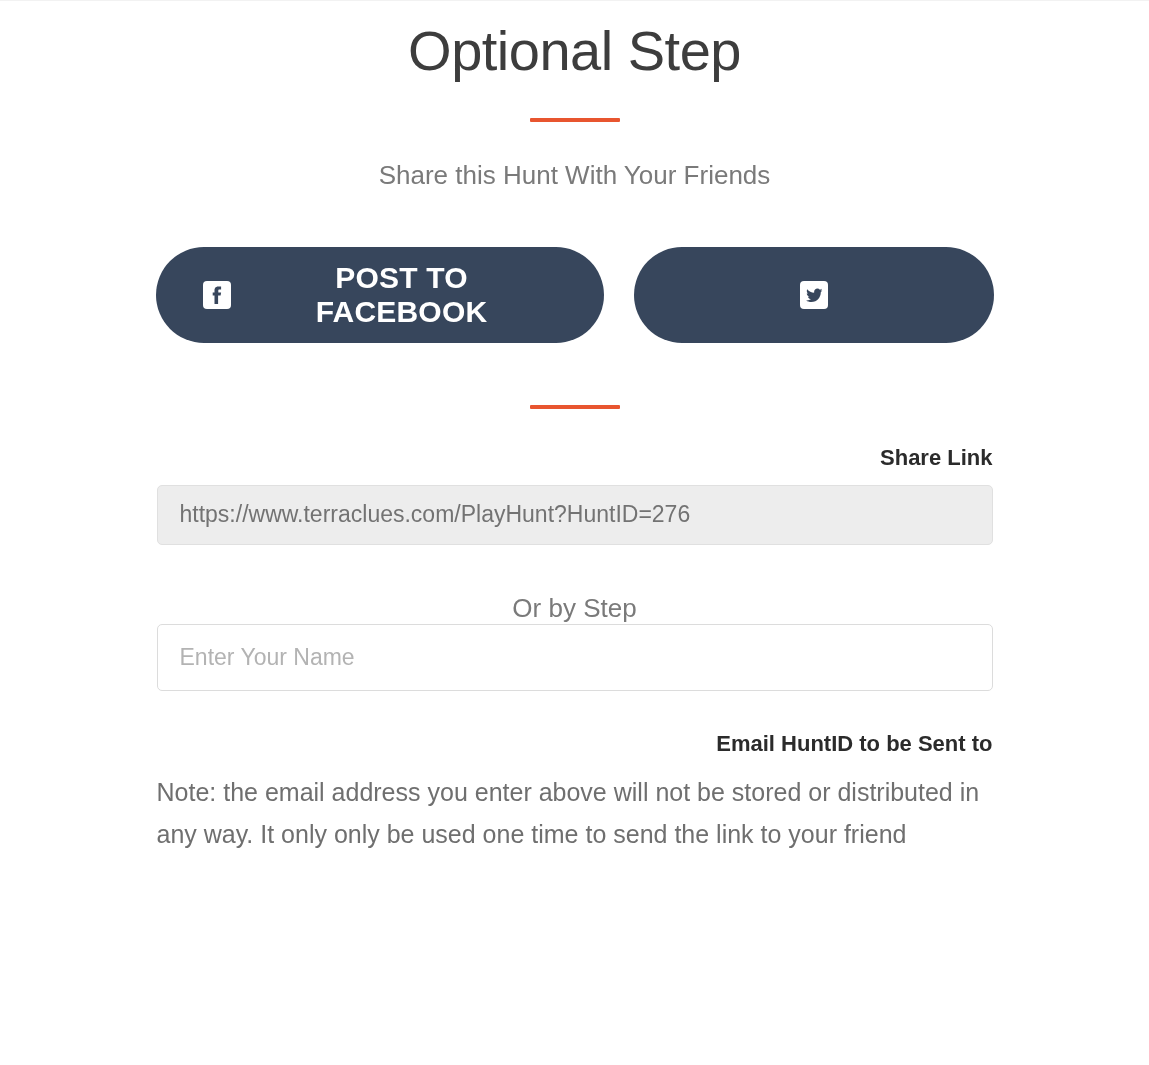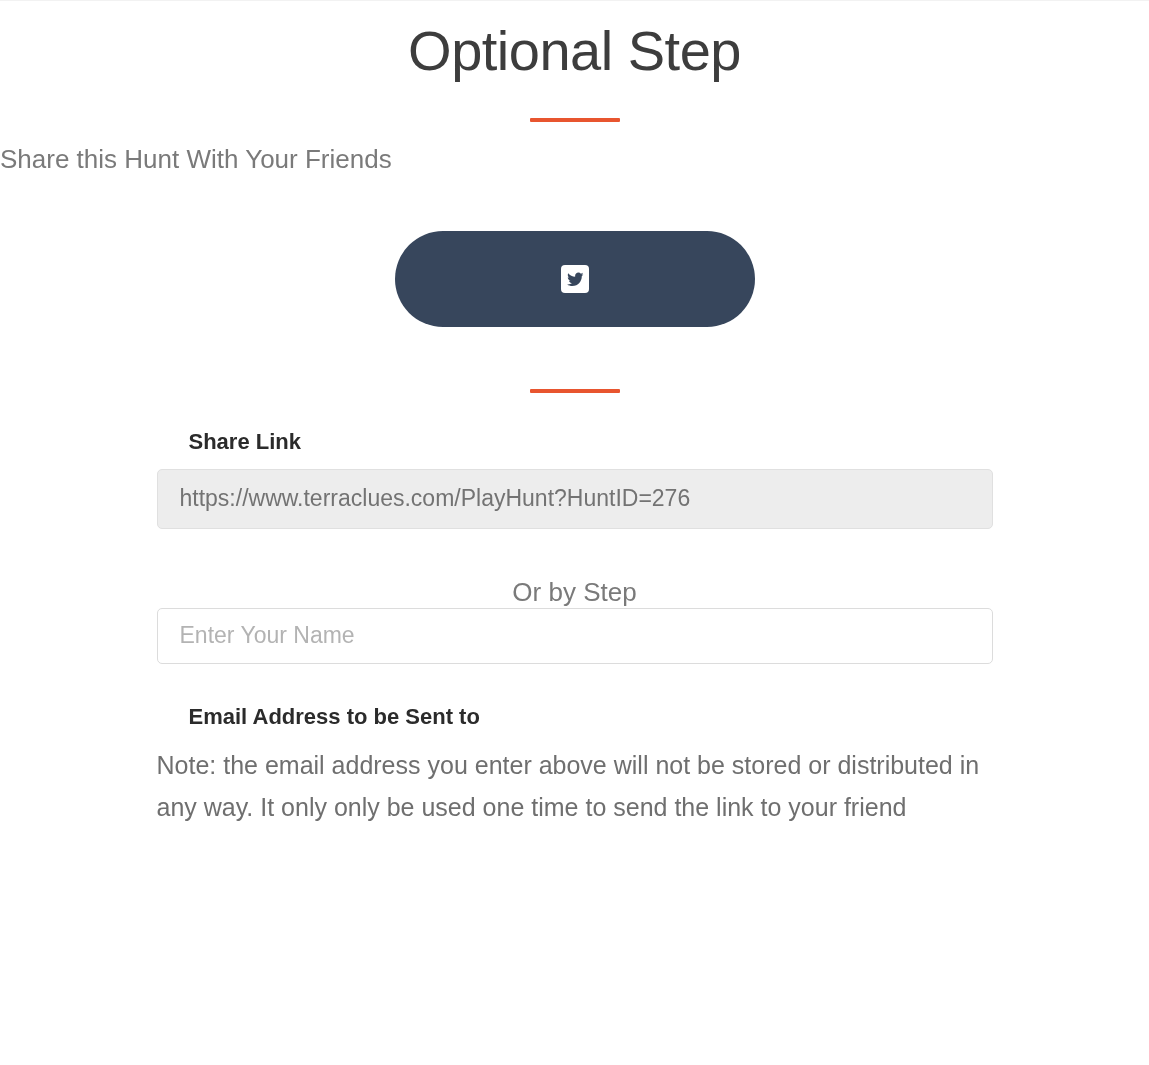--- a/index.html
+++ b/index.html
@@ -41,25 +41,25 @@
     letter-spacing: -0.5px;
   }
   .divider {
     width: 90px;
     height: 4px;
     background: #e8552f;
     margin: 36px auto 0 auto;
     border-radius: 1px;
   }
   .subtitle {
-    text-align: left;
+    text-align: center;
     font-size: 26px;
     color: #7a7a7a;
     font-weight: 400;
-    margin-top: 22px;
+    margin-top: 38px;
   }
   .social-row {
     display: flex;
     justify-content: center;
     align-items: center;
     gap: 30px;
     margin-top: 56px;
   }
   .social-btn {
     background: #37465c;
@@ -99,20 +99,21 @@
   .form-area {
     width: 836px;
     margin: 0 auto;
     padding-top: 36px;
   }
   .field-label {
     font-size: 22px;
     font-weight: bold;
     color: #2b2b2b;
     margin: 0 0 14px 32px;
+    text-align: right;
   }
   .readonly-box {
     width: 100%;
     box-sizing: border-box;
     height: 60px;
     background: #ededed;
     border: 1px solid #e0e0e0;
     border-radius: 5px;
     display: flex;
     align-items: center;
@@ -125,21 +126,21 @@
     font-size: 26px;
     color: #7a7a7a;
     margin-top: 48px;
   }
   .label-2 {
     margin-top: 40px;
   }
   .text-input {
     width: 100%;
     box-sizing: border-box;
-    height: 56px;
+    height: 67px;
     background: #ffffff;
     border: 1px solid #dcdcdc;
     border-radius: 5px;
     padding: 0 22px;
     font-family: "Liberation Sans", sans-serif;
     font-size: 23px;
     color: #4a4a4a;
   }
   .text-input::placeholder {
     color: #b3b3b3;
@@ -156,20 +157,29 @@
 <div class="page">
   <div class="top-hairline"></div>
 
   <h1 class="title">Optional Step</h1>
 
   <div class="divider"></div>
 
   <div class="subtitle">Share this Hunt With Your Friends</div>
 
   <div class="social-row">
+    <button class="social-btn facebook">
+      <span class="glyph">
+        <svg width="30" height="30" viewBox="0 0 30 30" aria-hidden="true">
+          <rect x="1" y="1" width="28" height="28" rx="4" fill="#ffffff"></rect>
+          <path d="M18.6 15.4h-2.5V24h-3.6v-8.6h-1.8v-3h1.8v-2.1c0-1.5.7-3.8 3.8-3.8h2.8v2.9h-2c-.3 0-.8.16-.8.92v2.08h2.8l-.5 3z" fill="#37465c"></path>
+        </svg>
+      </span>
+      <span>POST TO FACEBOOK</span>
+    </button>
 
     <button class="social-btn twitter">
       <span class="glyph">
         <svg width="30" height="30" viewBox="0 0 30 30" aria-hidden="true">
           <rect x="1" y="1" width="28" height="28" rx="4" fill="#ffffff"></rect>
           <path d="M23.5 10.2c-.6.27-1.25.45-1.93.53.69-.41 1.22-1.07 1.47-1.86-.65.39-1.37.66-2.13.81-.61-.65-1.49-1.06-2.45-1.06-1.86 0-3.36 1.5-3.36 3.36 0 .26.03.52.09.76-2.79-.14-5.27-1.48-6.93-3.51-.29.5-.46 1.07-.46 1.69 0 1.16.59 2.19 1.5 2.8-.55-.02-1.07-.17-1.52-.42v.04c0 1.63 1.16 2.99 2.69 3.3-.28.08-.58.12-.89.12-.22 0-.43-.02-.63-.06.43 1.33 1.67 2.3 3.13 2.33-1.15.9-2.59 1.44-4.16 1.44-.27 0-.54-.02-.8-.05 1.48.95 3.25 1.5 5.14 1.5 6.17 0 9.54-5.11 9.54-9.54l-.01-.43c.66-.47 1.22-1.06 1.67-1.73z" fill="#37465c"></path>
         </svg>
       </span>
     </button>
   </div>
@@ -177,17 +187,17 @@
   <div class="divider-2"></div>
 
   <div class="form-area">
     <div class="field-label">Share Link</div>
     <div class="readonly-box">https://www.terraclues.com/PlayHunt?HuntID=276</div>
 
     <div class="or-email">Or by Step</div>
 
     <input class="text-input" type="text" placeholder="Enter Your Name" style="">
 
-    <div class="field-label label-2">Email Address to be Sent to</div>
+    <div class="field-label label-2">Email HuntID to be Sent to</div>
 
     <div class="note">Note: the email address you enter above will not be stored or distributed in any way. It only only be used one time to send the link to your friend</div>
   </div>
 </div>
 
 </body></html>

